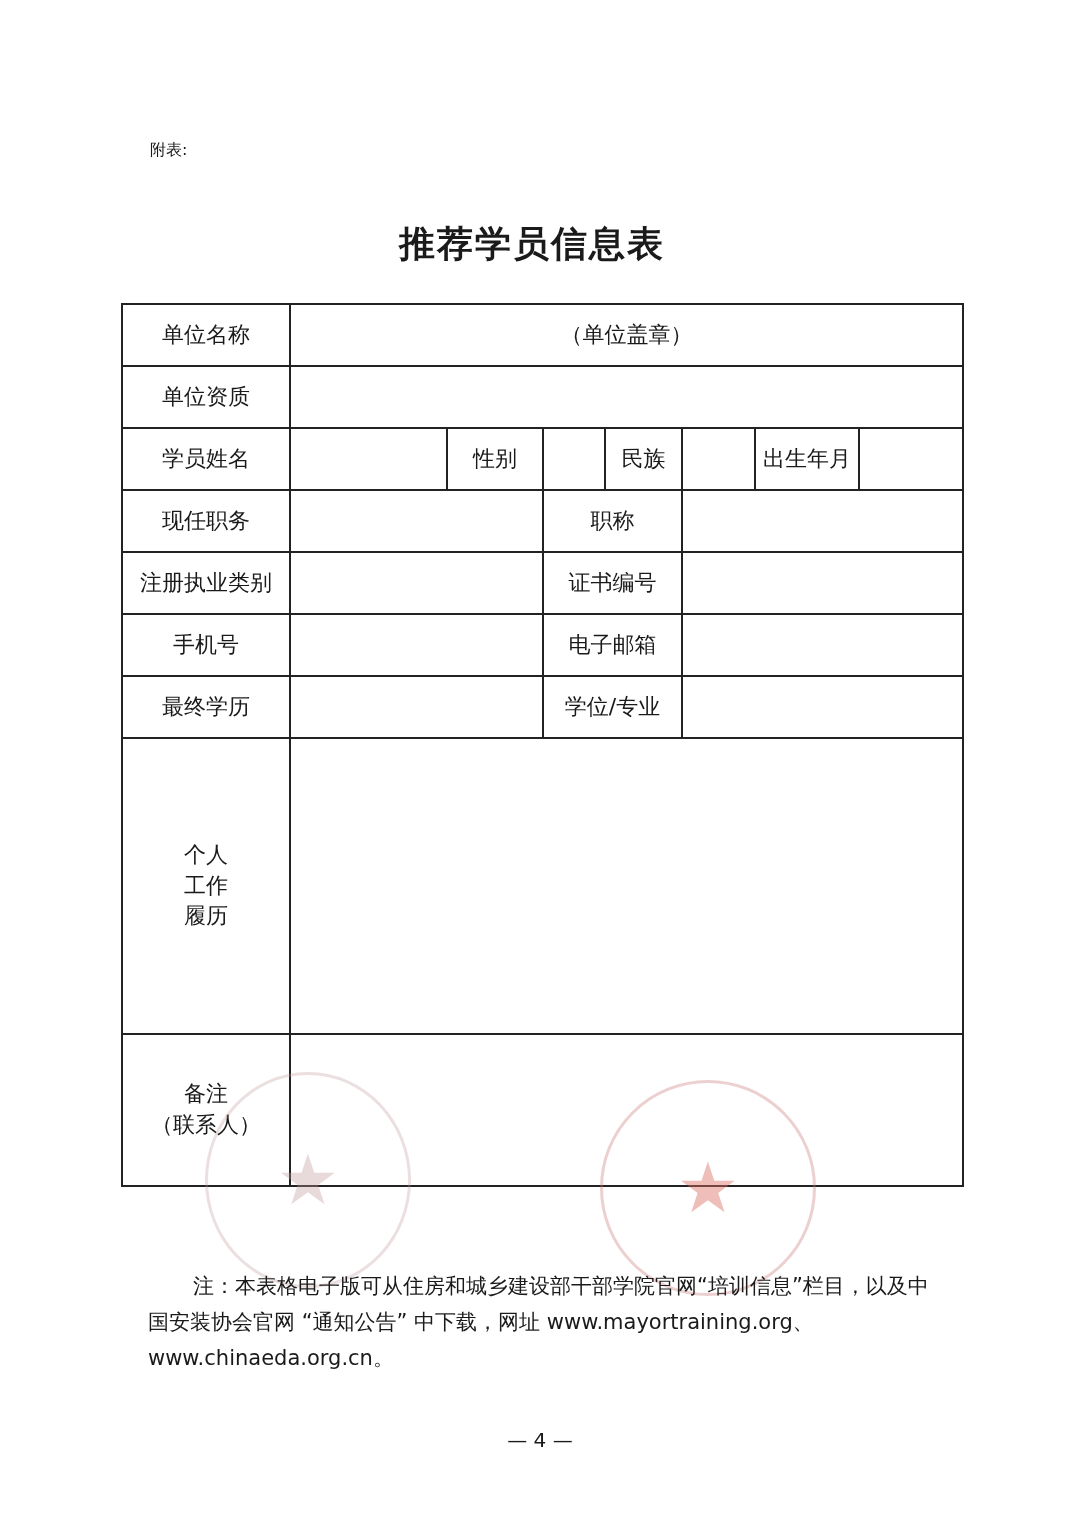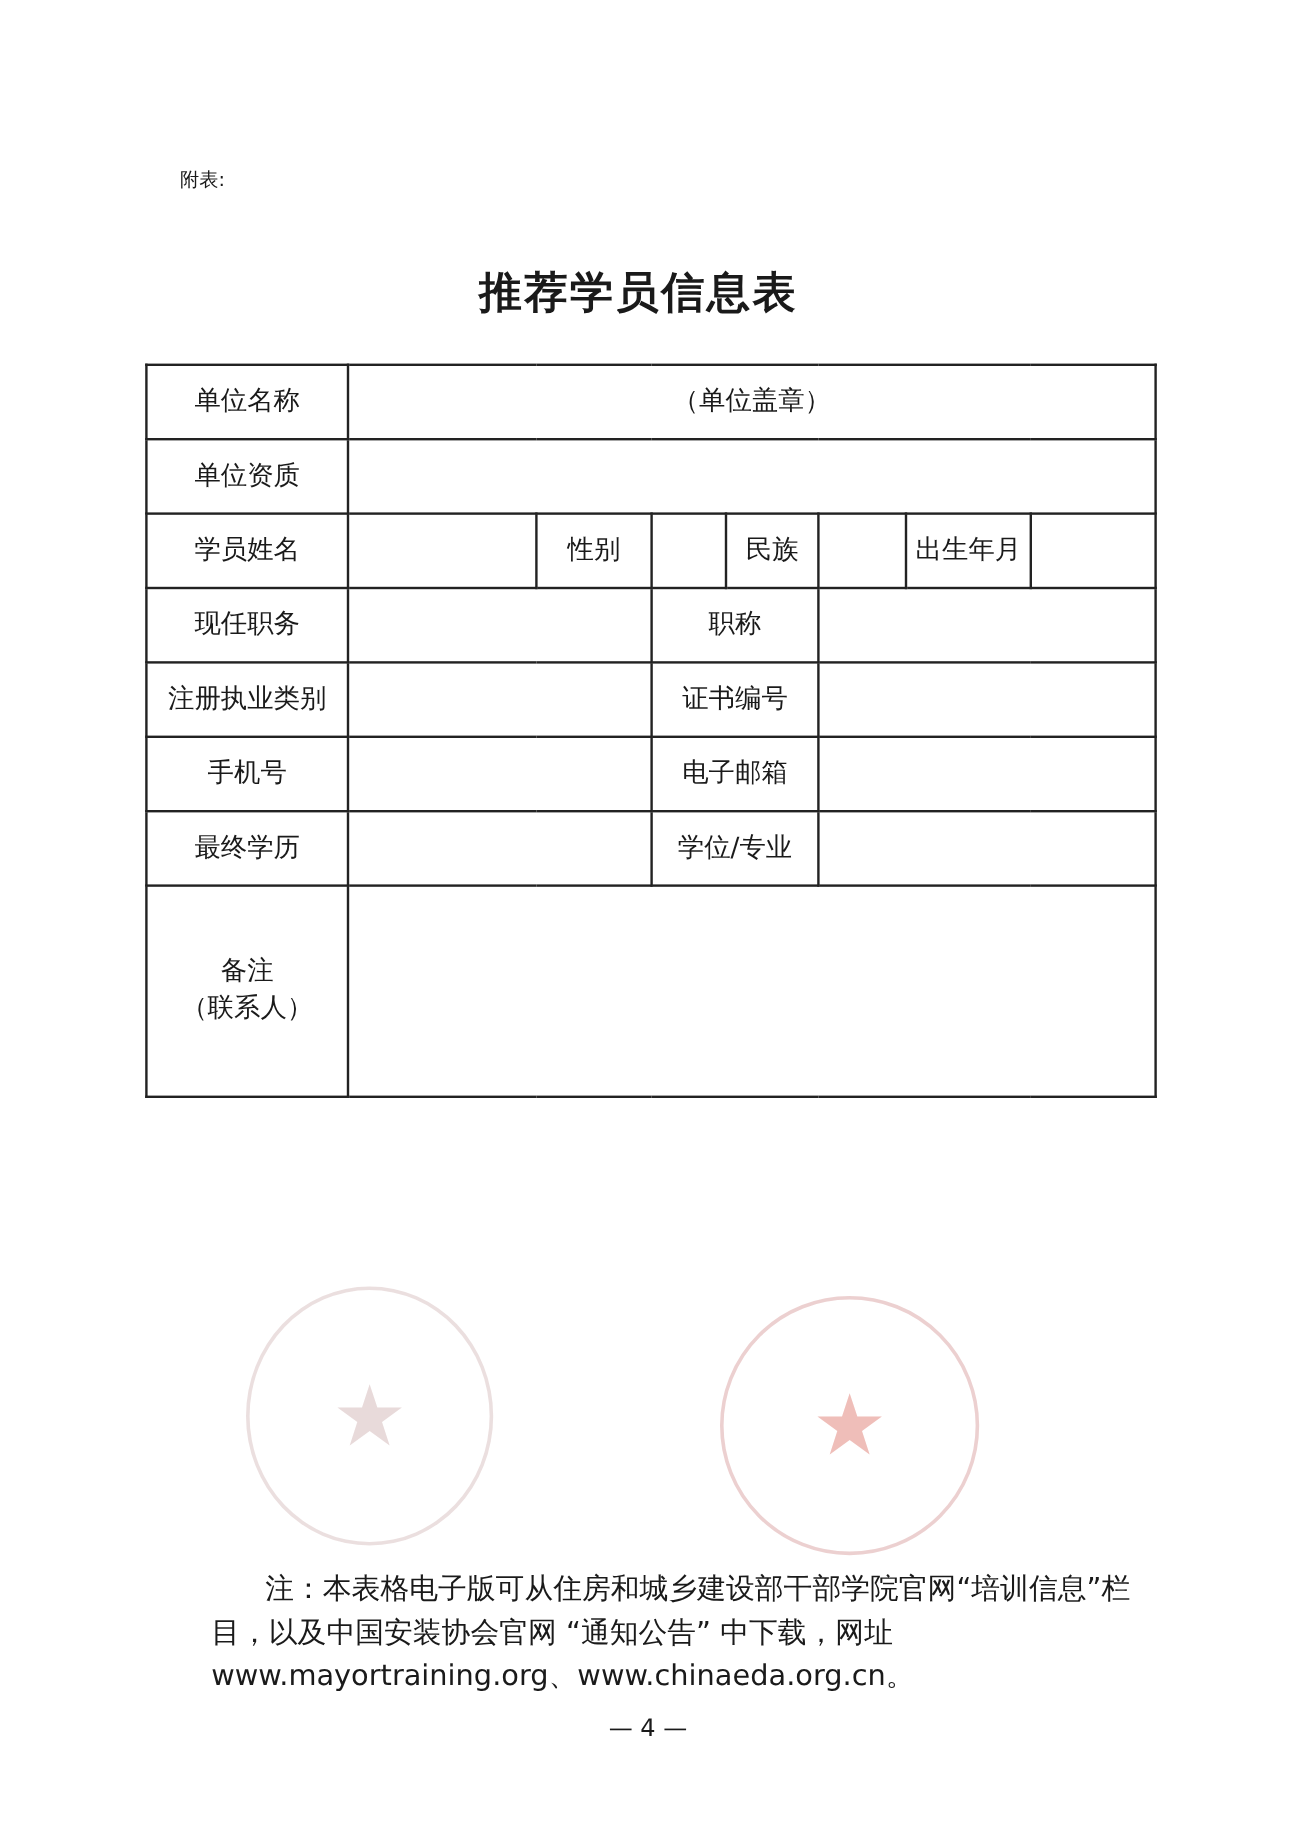--- a/index.html
+++ b/index.html
@@ -7,27 +7,27 @@
          font-family:"DejaVu Sans", "Liberation Sans", sans-serif; color:#1a1a1a; }
   .attach { position:absolute; left:150px; top:140px; font-size:16px; }
   .title { position:absolute; left:0; width:1064px; top:220px; text-align:center;
            font-size:36px; font-weight:bold; letter-spacing:2px; }
   table.form { position:absolute; left:121px; top:303px; width:841px;
                border-collapse:collapse; table-layout:fixed; }
   table.form td { border:2px solid #222; font-size:22px; text-align:center;
                   vertical-align:middle; padding:0; line-height:1.4;margin-top:36px; }
   .r { height:62px; }
   .tall { height:296px; }
-  .note-row { height:176px;padding-left:11px; }
+  .note-row { height:152px;padding-left:11px; }
   .stamp { position:absolute; border-radius:50%; border:3px solid rgba(200,120,120,0.35);
            pointer-events:none; }
   .stamp .star { position:absolute; left:50%; top:50%; transform:translate(-50%,-50%);
                  font-size:70px; color:rgba(220,110,100,0.45); }
-  .note { position:absolute; left:148px; top:1306px; width:800px; font-size:24px;
-          line-height:36px;margin-left:28px; }
+  .note { position:absolute; left:148px; top:1268px; width:800px; font-size:21px;
+          line-height:36px; }
   .note p { margin:0; text-indent:45px; }
   .pagenum { position:absolute; left:0; width:1080px; top:1428px; text-align:center;
              font-size:20px; }
 </style>
 </head>
 <body>
 
 <div class="attach">附表:</div>
 <div class="title">推荐学员信息表</div>
 
@@ -78,20 +78,28 @@
     <td colspan="2"></td>
     <td colspan="2">电子邮箱</td>
     <td colspan="3"></td>
   </tr>
   <tr class="r">
     <td>最终学历</td>
     <td colspan="2"></td>
     <td colspan="2">学位/专业</td>
     <td colspan="3"></td>
   </tr>
+  <tr class="tall">
+    <td>
+      <div>个人</div>
+      <div>工作</div>
+      <div>履历</div>
+    </td>
+    <td colspan="7"></td>
+  </tr>
   <tr class="note-row">
     <td>
       <div>备注</div>
       <div>（联系人）</div>
     </td>
     <td colspan="7"></td>
   </tr>
 </tbody>
   </table>
 

